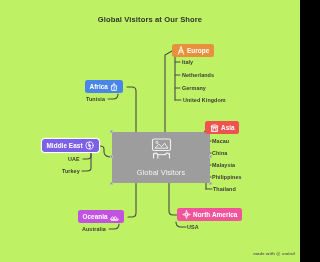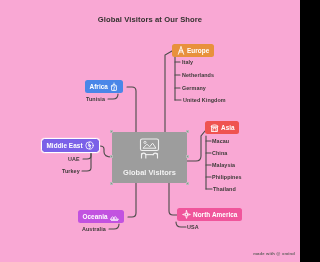--- a/index.html
+++ b/index.html
@@ -4,21 +4,21 @@
 <style>
   html, body {
     margin: 0;
     padding: 0;
     background: #000000;
   }
   #canvas {
     position: relative;
     width: 300px;
     height: 262px;
-    background: #f9a8d4;
+    background: #bef264;
     font-family: "Liberation Sans", sans-serif;
     overflow: hidden;
   }
   #wires {
     position: absolute;
     left: 0; top: 0;
     width: 300px; height: 262px;
     pointer-events: none;
   }
   #title {
@@ -38,28 +38,27 @@
     color: #5e5e5b;
     font-size: 4.2px;
     font-weight: bold;
     letter-spacing: .15px;
     white-space: nowrap;
   }
   
   #central {
     position: absolute;
     left: 112px; top: 132px;
-    width: 75px; height: 51px;
+    width: 98px; height: 51px;
     background: #9d9d9d;
     display: flex;
     flex-direction: column;
     align-items: center;
     justify-content: center;
     box-sizing: border-box;
-    font-weight: bold;
   }
   #central .glyph { margin-bottom: 2px; }
   #central .lbl {
     color: #f2f2f2;
     font-size: 7.4px;
     letter-spacing: .05px;
     white-space: nowrap;
   }
   .handle {
     position: absolute;

